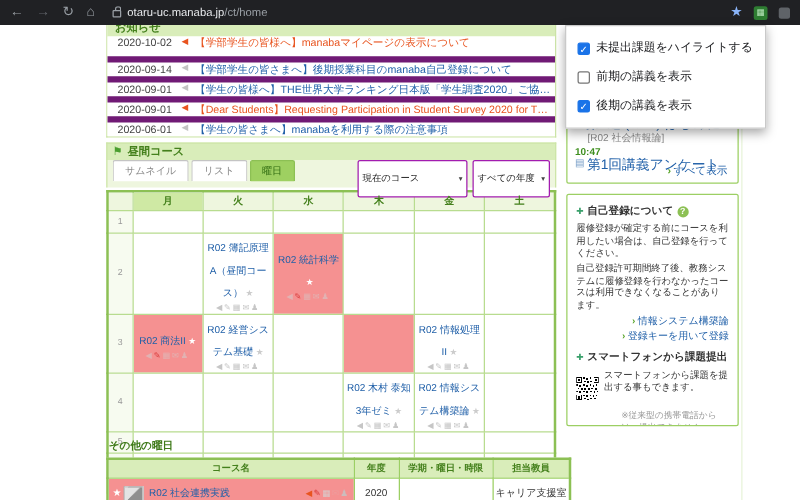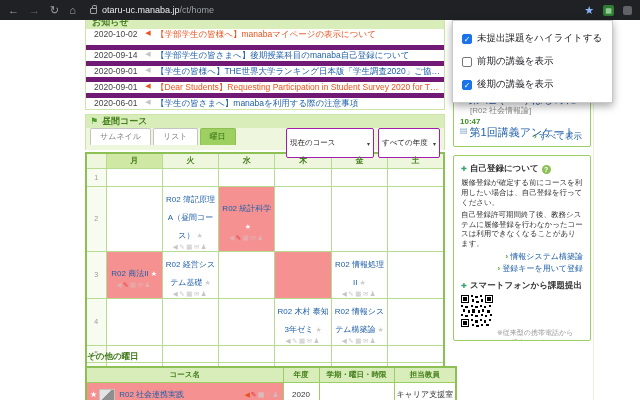--- a/index.html
+++ b/index.html
@@ -394,20 +394,21 @@
             <rect x="13" y="23" width="2" height="2"></rect>
             <rect x="17" y="22" width="2" height="2"></rect>
             <rect x="21" y="23" width="2" height="2"></rect>
             <rect x="25" y="22" width="2" height="2"></rect>
           <rect x="10" y="26" width="2" height="2"></rect>
             <rect x="14" y="27" width="2" height="2"></rect>
             <rect x="18" y="26" width="2" height="2"></rect>
             <rect x="23" y="26" width="2" height="2"></rect>
         </g>
       </svg>
+      <div class="sp-text">スマートフォンから課題を提出する事もできます。</div>
     </div>
     <div class="sp-note">※従来型の携帯電話からは、提出できません。</div>
 
   </div>
 
   <div id="vline"></div>
 
   <div id="popup">
       <div class="pop-row">
         <span class="cb on">✓</span>

